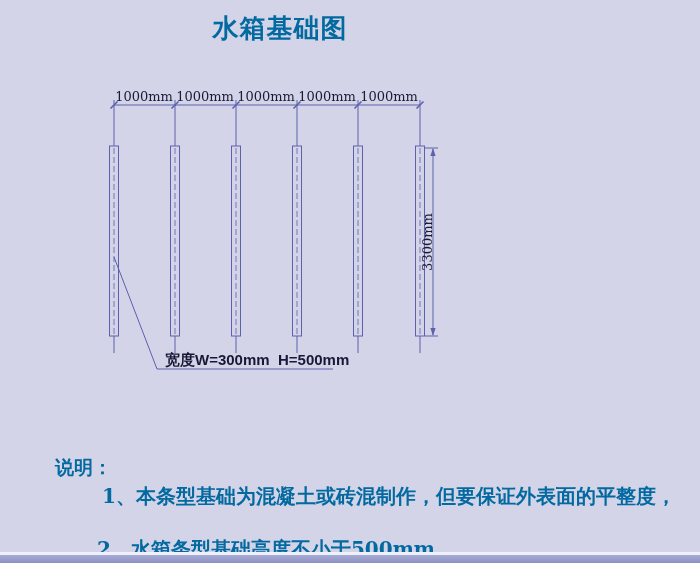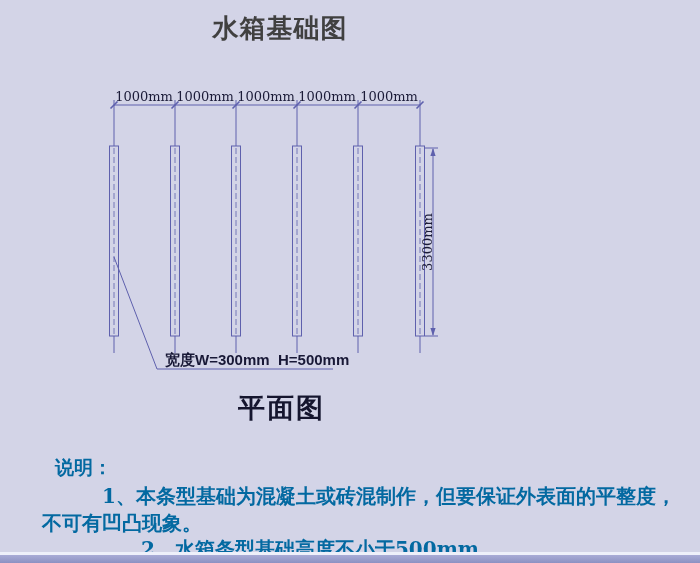--- a/index.html
+++ b/index.html
@@ -4,21 +4,21 @@
 <style>
   html,body{margin:0;padding:0;background:#b8b9cf;}
   #stage{
     position:relative;width:700px;height:563px;overflow:hidden;
     background:#d3d4e7;
     font-family:"DejaVu Serif", serif;
   }
   .abs{position:absolute;}
   #title{
     left:0;top:11px;width:560px;text-align:center;
-    font-size:26px;font-weight:700;letter-spacing:1px;color:#404040;
+    font-size:26px;font-weight:700;letter-spacing:1px;color:#0369a1;
   }
   #subtitle{
     left:0;top:41px;width:548px;text-align:center;
     font-size:30px;font-weight:600;color:#15152e;letter-spacing:1px;
   }
   #caption{
     left:0;top:390px;width:563px;text-align:center;
     font-size:27px;font-weight:600;letter-spacing:2px;color:#15152e;
   }
   #drawing-svg{left:80px;top:85px;}
@@ -26,21 +26,21 @@
   .dim-label{font-size:13px;font-family:"DejaVu Serif",serif;}
   .leader-label{
     font-size:15px;font-weight:700;
     font-family:"Liberation Sans","DejaVu Sans",sans-serif;
     fill:#181836;
   }
   .notes-line{color:#0369a1;font-size:20px;font-weight:600;white-space:nowrap;}
   #note-heading{left:55px;top:455px;font-size:19px;}
   #note-line1{left:102px;top:483px;}
   #note-line2{left:42px;top:510px;}
-  #note-line3{left:97px;top:536px;margin-left:44px;}
+  #note-line3{left:97px;top:536px;}
   #footer-highlight{
     left:0;top:552px;width:700px;height:3px;background:#eef0fa;
   }
   #footer-band{
     left:0;top:555px;width:700px;height:8px;
     background:linear-gradient(#a9acd6,#8d91c2);
   }
 </style>
 </head>
 <body>
@@ -120,23 +120,21 @@
       </g>
       <text class="dim-label" transform="rotate(-90 348 157)" x="348" y="161" text-anchor="middle" stroke="none" fill="#1b1b38">3300mm</text>
 
       <g>
         <polyline points="34,172 77,284 253,284"></polyline>
       </g>
       <text class="leader-label" x="85" y="280" stroke="none" style="white-space:pre">宽度W=300mm  H=500mm</text>
     </g>
   </svg>
 
-  <div id="caption" class="abs">平面图</div>
 
   <div id="note-heading" class="abs notes-line">说明：</div>
   <div id="note-line1" class="abs notes-line">1、本条型基础为混凝土或砖混制作，但要保证外表面的平整度，</div>
-  <div id="note-line2" class="abs notes-line">不可有凹凸现象。</div>
   <div id="note-line3" class="abs notes-line">2、水箱条型基础高度不小于500mm。</div>
 
   <div id="footer-highlight" class="abs"></div>
   <div id="footer-band" class="abs"></div>
 
 </div>
 
 </body></html>

